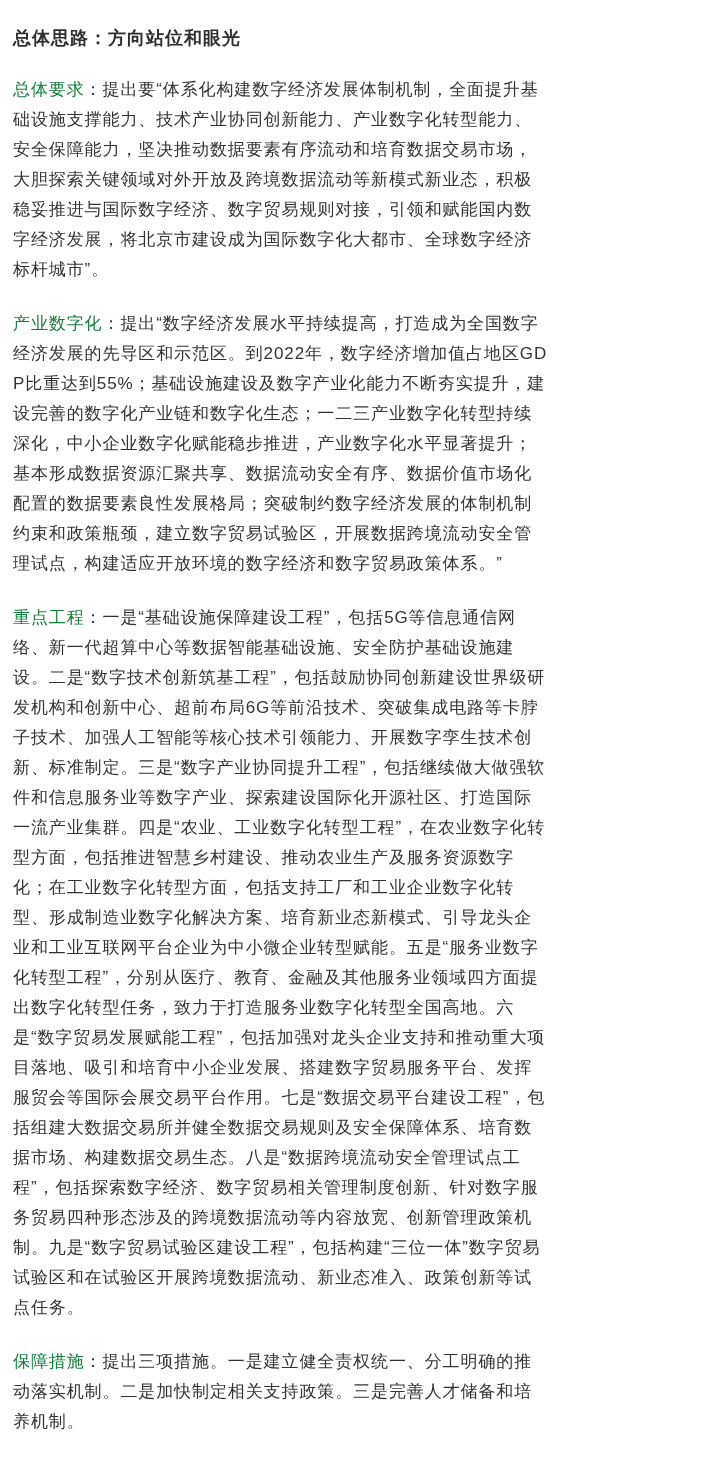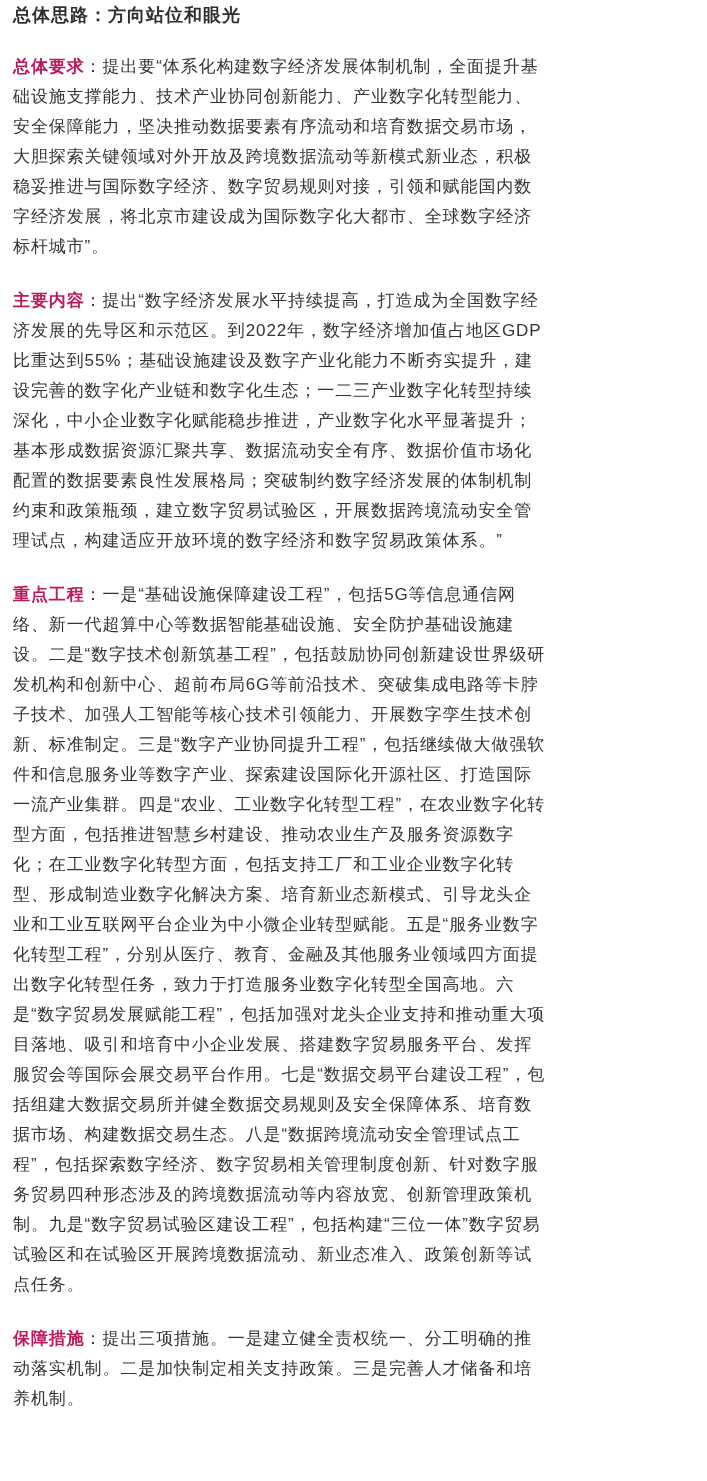--- a/index.html
+++ b/index.html
@@ -7,21 +7,21 @@
     padding: 0;
     background: #ffffff;
   }
   body {
     width: 707px;
     font-family: "Liberation Sans", sans-serif;
   }
   .article {
     box-sizing: border-box;
     width: 562px;
-    padding: 2px 13px 17px 13px;
+    padding: 25px 13px 17px 13px;
     color: #333333;
   }
   .sec-heading {
     font-size: 18px;
     line-height: 26px;
     font-weight: 700;
     letter-spacing: 1px;
     color: #2f2f2f;
     margin: 0 0 24px 0;
   }
@@ -30,35 +30,35 @@
     line-height: 30px;
     letter-spacing: 0.9px;
     text-align: left;
     margin: 0 0 24px 0;
     word-break: break-all;
   }
   .para:last-child {
     margin-bottom: 0;
   }
   .para .lead-label {
-    font-weight: 700;
-    color: #be185d;
+    font-weight: 400;
+    color: #15803d;
   }
 </style>
 </head>
 <body>
 
 <div class="article">
 
   <div class="sec-heading">总体思路：方向站位和眼光</div>
 
 
 
 
   <p class="para"><strong class="lead-label">总体要求</strong><span>：提出要“体系化构建数字经济发展体制机制，全面提升基础设施支撑能力、技术产业协同创新能力、产业数字化转型能力、安全保障能力，坚决推动数据要素有序流动和培育数据交易市场，大胆探索关键领域对外开放及跨境数据流动等新模式新业态，积极稳妥推进与国际数字经济、数字贸易规则对接，引领和赋能国内数字经济发展，将北京市建设成为国际数字化大都市、全球数字经济标杆城市”。</span></p>
 
-  <p class="para"><strong class="lead-label">主要内容</strong><span>：提出“数字经济发展水平持续提高，打造成为全国数字经济发展的先导区和示范区。到2022年，数字经济增加值占地区GDP比重达到55%；基础设施建设及数字产业化能力不断夯实提升，建设完善的数字化产业链和数字化生态；一二三产业数字化转型持续深化，中小企业数字化赋能稳步推进，产业数字化水平显著提升；基本形成数据资源汇聚共享、数据流动安全有序、数据价值市场化配置的数据要素良性发展格局；突破制约数字经济发展的体制机制约束和政策瓶颈，建立数字贸易试验区，开展数据跨境流动安全管理试点，构建适应开放环境的数字经济和数字贸易政策体系。”</span></p>
+  <p class="para"><strong class="lead-label">产业数字化</strong><span>：提出“数字经济发展水平持续提高，打造成为全国数字经济发展的先导区和示范区。到2022年，数字经济增加值占地区GDP比重达到55%；基础设施建设及数字产业化能力不断夯实提升，建设完善的数字化产业链和数字化生态；一二三产业数字化转型持续深化，中小企业数字化赋能稳步推进，产业数字化水平显著提升；基本形成数据资源汇聚共享、数据流动安全有序、数据价值市场化配置的数据要素良性发展格局；突破制约数字经济发展的体制机制约束和政策瓶颈，建立数字贸易试验区，开展数据跨境流动安全管理试点，构建适应开放环境的数字经济和数字贸易政策体系。”</span></p>
 
   <p class="para"><strong class="lead-label">重点工程</strong><span>：一是“基础设施保障建设工程”，包括5G等信息通信网络、新一代超算中心等数据智能基础设施、安全防护基础设施建设。二是“数字技术创新筑基工程”，包括鼓励协同创新建设世界级研发机构和创新中心、超前布局6G等前沿技术、突破集成电路等卡脖子技术、加强人工智能等核心技术引领能力、开展数字孪生技术创新、标准制定。三是“数字产业协同提升工程”，包括继续做大做强软件和信息服务业等数字产业、探索建设国际化开源社区、打造国际一流产业集群。四是“农业、工业数字化转型工程”，在农业数字化转型方面，包括推进智慧乡村建设、推动农业生产及服务资源数字化；在工业数字化转型方面，包括支持工厂和工业企业数字化转型、形成制造业数字化解决方案、培育新业态新模式、引导龙头企业和工业互联网平台企业为中小微企业转型赋能。五是“服务业数字化转型工程”，分别从医疗、教育、金融及其他服务业领域四方面提出数字化转型任务，致力于打造服务业数字化转型全国高地。六是“数字贸易发展赋能工程”，包括加强对龙头企业支持和推动重大项目落地、吸引和培育中小企业发展、搭建数字贸易服务平台、发挥服贸会等国际会展交易平台作用。七是“数据交易平台建设工程”，包括组建大数据交易所并健全数据交易规则及安全保障体系、培育数据市场、构建数据交易生态。八是“数据跨境流动安全管理试点工程”，包括探索数字经济、数字贸易相关管理制度创新、针对数字服务贸易四种形态涉及的跨境数据流动等内容放宽、创新管理政策机制。九是“数字贸易试验区建设工程”，包括构建“三位一体”数字贸易试验区和在试验区开展跨境数据流动、新业态准入、政策创新等试点任务。</span></p>
 
   <p class="para"><strong class="lead-label">保障措施</strong><span>：提出三项措施。一是建立健全责权统一、分工明确的推动落实机制。二是加快制定相关支持政策。三是完善人才储备和培养机制。</span></p>
 
 </div>
 
 </body></html>

